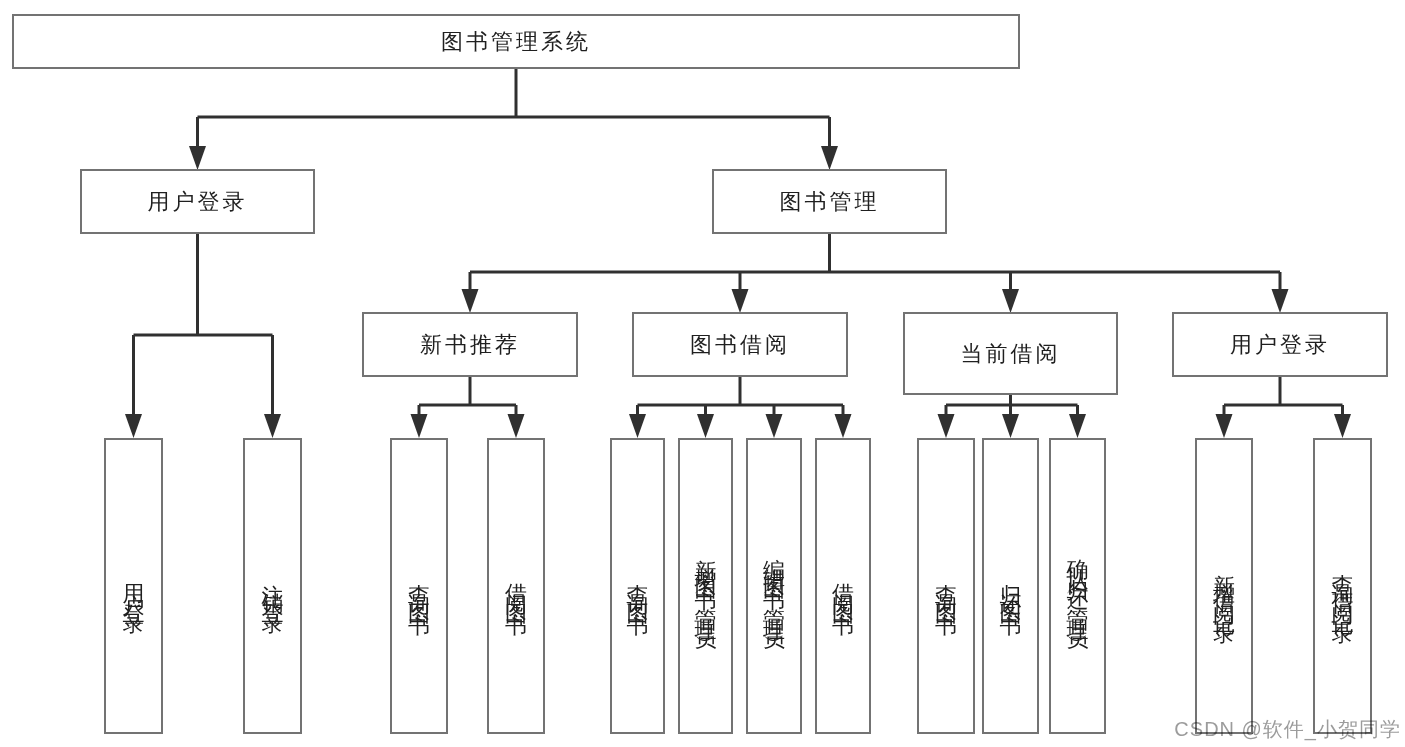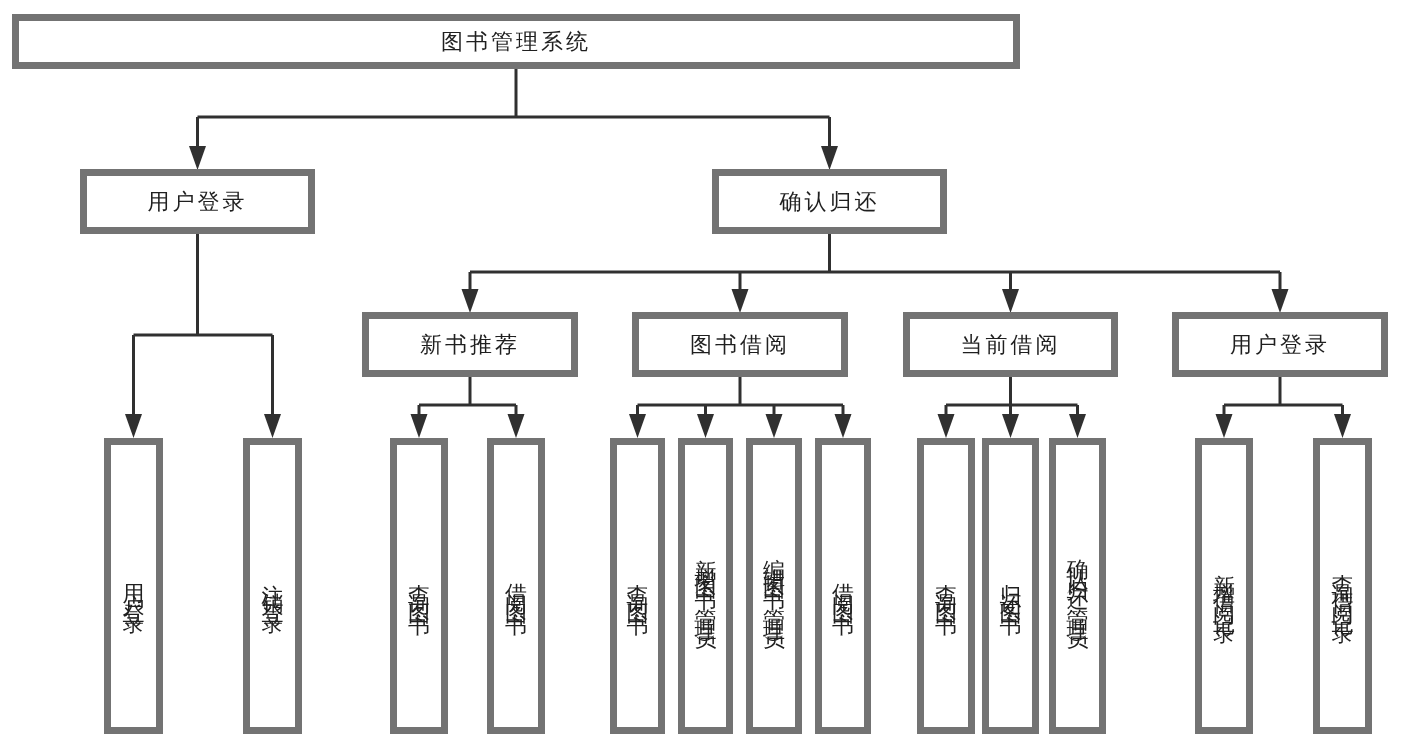--- a/index.html
+++ b/index.html
@@ -25,21 +25,21 @@
     stroke-width: 3;
     fill: none;
   }
   svg.connectors path.head {
     fill: #303030;
     stroke: none;
   }
 
   .node {
     position: absolute;
-    border: 7px solid #737373;
+    border: 2px solid #737373;
     background: #ffffff;
     display: flex;
     align-items: center;
     justify-content: center;
     color: #1f1f1f;
     z-index: 2;
   }
   .hnode {
     font-size: 22px;
     letter-spacing: 3px;
@@ -143,25 +143,25 @@
       <path class="wire" d="M1224 405 V422"></path>
       <path class="head" d="M1224 438 L1215.5 414 L1232.5 414 Z"></path>
       <path class="wire" d="M1342.5 405 V422"></path>
       <path class="head" d="M1342.5 438 L1334 414 L1351 414 Z"></path>
     </g>
   </svg>
 
   <div class="node hnode" style="left:12px; top:14px; width:1008px; height:55px;">图书管理系统</div>
 
   <div class="node hnode" style="left:80px; top:169px; width:235px; height:65px;">用户登录</div>
-  <div class="node hnode" style="left:712px; top:169px; width:235px; height:65px;">确认归还</div>
+  <div class="node hnode" style="left:712px; top:169px; width:235px; height:65px;">图书管理</div>
 
   <div class="node hnode" style="left:632px; top:312px; width:216px; height:65px;">图书借阅</div>
   <div class="node hnode" style="left:362px; top:312px; width:216px; height:65px;">新书推荐</div>
-  <div class="node hnode" style="left:903px; top:312px; width:215px; height:65px;">当前借阅</div>
+  <div class="node hnode" style="left:903px; top:312px; width:215px; height:83px;">当前借阅</div>
   <div class="node hnode" style="left:1172px; top:312px; width:216px; height:65px;">用户登录</div>
 
   <div class="node leaf" style="left:104px; top:438px; width:59px; height:296px;">
     <span class="vtext">用户登录</span>
   </div>
   <div class="node leaf" style="left:243px; top:438px; width:59px; height:296px;">
     <span class="vtext">注销登录</span>
   </div>
 
   <div class="node leaf" style="left:390px; top:438px; width:58px; height:296px;">
@@ -194,14 +194,15 @@
     <span class="vtext">确认归还（管理员）</span>
   </div>
 
   <div class="node leaf" style="left:1195px; top:438px; width:58px; height:296px;">
     <span class="vtext">新增借阅记录</span>
   </div>
   <div class="node leaf" style="left:1313px; top:438px; width:59px; height:296px;">
     <span class="vtext">查询借阅记录</span>
   </div>
 
+  <div class="watermark">CSDN @软件_小贺同学</div>
 
 </div>
 
 </body></html>

